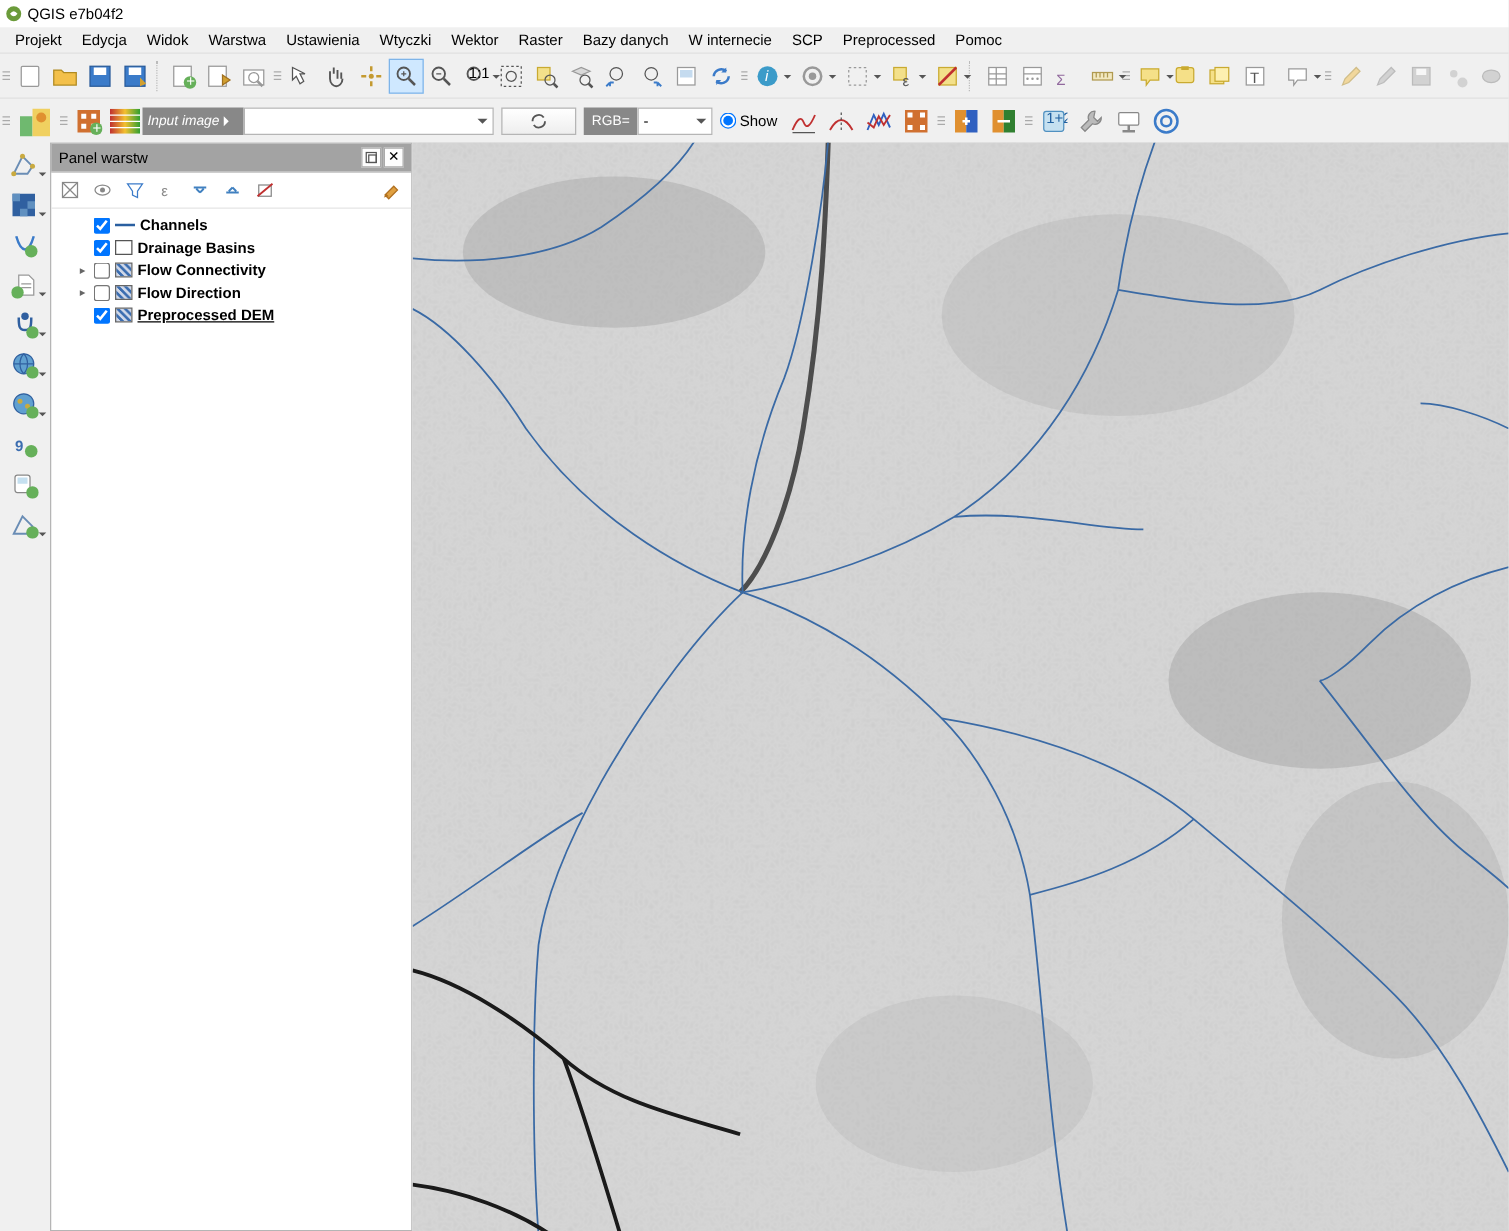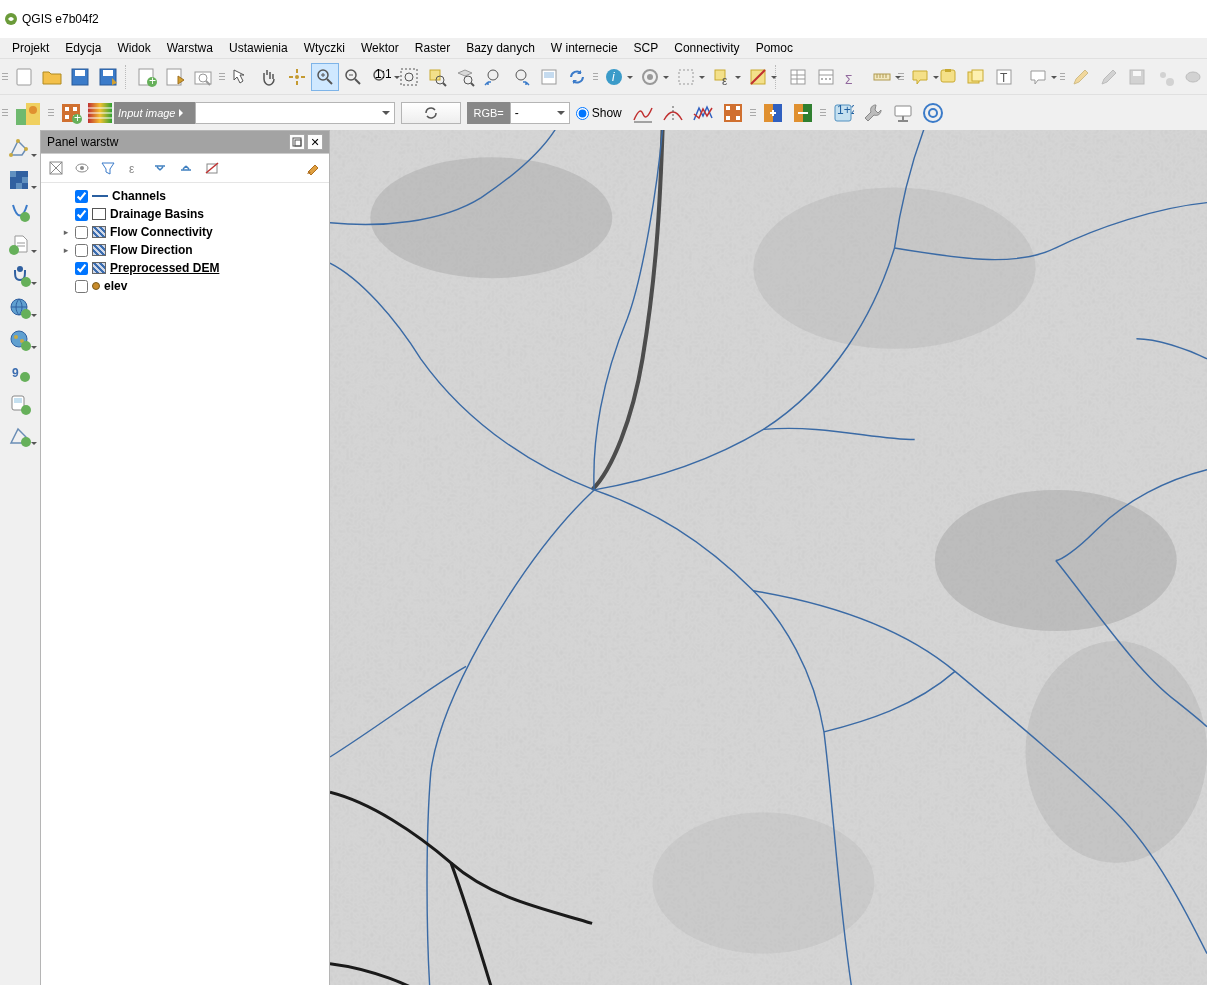--- a/index.html
+++ b/index.html
@@ -1,17 +1,17 @@
 <!DOCTYPE html>
 <html><head>
 <meta charset="utf-8">
 <style>
   *{box-sizing:border-box;margin:0;padding:0;font-family:"Segoe UI",Tahoma,sans-serif;font-size:12px;color:#000}
   body{background:#f0f0f0;width:1207px;height:985px;overflow:hidden}
-  .titlebar{height:38px;display:flex;align-items:center;padding:2px 4px;background:#fff}
+  .titlebar{height:22px;display:flex;align-items:center;padding:2px 4px;background:#fff}
   .titlebar svg{margin-right:4px}
   .menubar{height:20px;display:flex;align-items:center;background:#f0f0f0;padding:0 4px;gap:0}
   .menubar span{padding:2px 8px;cursor:default}
   .toolbar{display:flex;align-items:center;background:#f0f0f0;padding:2px 0;gap:0;flex-wrap:nowrap;border-top:1px solid #e0e0e0}
   .tbtn{width:30px;height:28px;display:flex;align-items:center;justify-content:center;border:1px solid transparent;cursor:default;position:relative}
   .tbtn.sel{background:#cfe8ff;border:1px solid #7eb4e8}
   .tbtn.drop::after{content:"";position:absolute;right:-6px;top:12px;border:3px solid transparent;border-top-color:#555}
   .sep{width:6px;height:24px;border-left:1px dotted #bbb;margin:0 3px}
   .handle{width:6px;height:24px;display:flex;flex-direction:column;justify-content:center;gap:2px;margin:0 2px;cursor:move}
   .handle i{height:1px;background:#aaa}
@@ -59,21 +59,21 @@
   <span>Edycja</span>
   <span>Widok</span>
   <span>Warstwa</span>
   <span>Ustawienia</span>
   <span>Wtyczki</span>
   <span>Wektor</span>
   <span>Raster</span>
   <span>Bazy danych</span>
   <span>W internecie</span>
   <span>SCP</span>
-  <span>Connectivity</span>
+  <span>Preprocessed</span>
   <span>Pomoc</span>
 </div>
 
 <div class="toolbar" style="height:36px">
   <div class="handle">
       <i></i>
       <i></i>
       <i></i>
     </div>
   <div class="tbtn">
@@ -385,21 +385,21 @@
   <div class="dropdown" style="width:200px"></div>
   <div class="refresh-btn" style="margin:0 6px">
       <svg width="14" height="14">
         <path d="M2 7a5 5 0 0 1 9-3M12 7a5 5 0 0 1-9 3" fill="none" stroke="#555" stroke-width="1.5"></path>
       </svg>
     </div>
   <div class="rgb-label">RGB=</div>
   <div class="dropdown" style="width:60px">
       <span>-</span>
     </div>
-  <label style="display:flex;align-items:flex-end;gap:3px;margin:0 6px">
+  <label style="display:flex;align-items:flex-start;gap:3px;margin:0 6px">
       <input type="radio" checked="" style="">
       <span>Show</span>
     </label>
   <div class="tbtn">
       <svg width="22" height="22">
         <path d="M2 18 Q8 4 11 12 Q14 20 20 6" fill="none" stroke="#c03030" stroke-width="1.5"></path>
         <line x1="2" y1="20" x2="20" y2="20" stroke="#555"></line>
       </svg>
     </div>
   <div class="tbtn">
@@ -631,26 +631,20 @@
           <span class="exp">▸</span>
           <input type="checkbox" style="">
           <span class="sym-rast"></span>
           <span class="lname">Flow Direction</span>
         </div>
         <div class="layer-row">
           <span class="exp"></span>
           <input type="checkbox" checked="" style="">
           <span class="sym-rast"></span>
           <span class="lname u">Preprocessed DEM</span>
-        </div>
-        <div class="layer-row">
-          <span class="exp"></span>
-          <input type="checkbox" style="">
-          <span class="sym-point"></span>
-          <span class="lname">elev</span>
         </div>
       </div>
   </div>
 
   <div class="map">
     <svg width="100%" height="100%" viewBox="0 0 870 870" preserveAspectRatio="xMidYMid slice">
       <defs>
         <filter id="hill">
             <feTurbulence type="fractalNoise" baseFrequency="0.012 0.018" numOctaves="4" seed="7"></feTurbulence>
             <feColorMatrix type="matrix" values="0 0 0 0 .75  0 0 0 0 .75  0 0 0 0 .75  0 0 0 1 0"></feColorMatrix>

